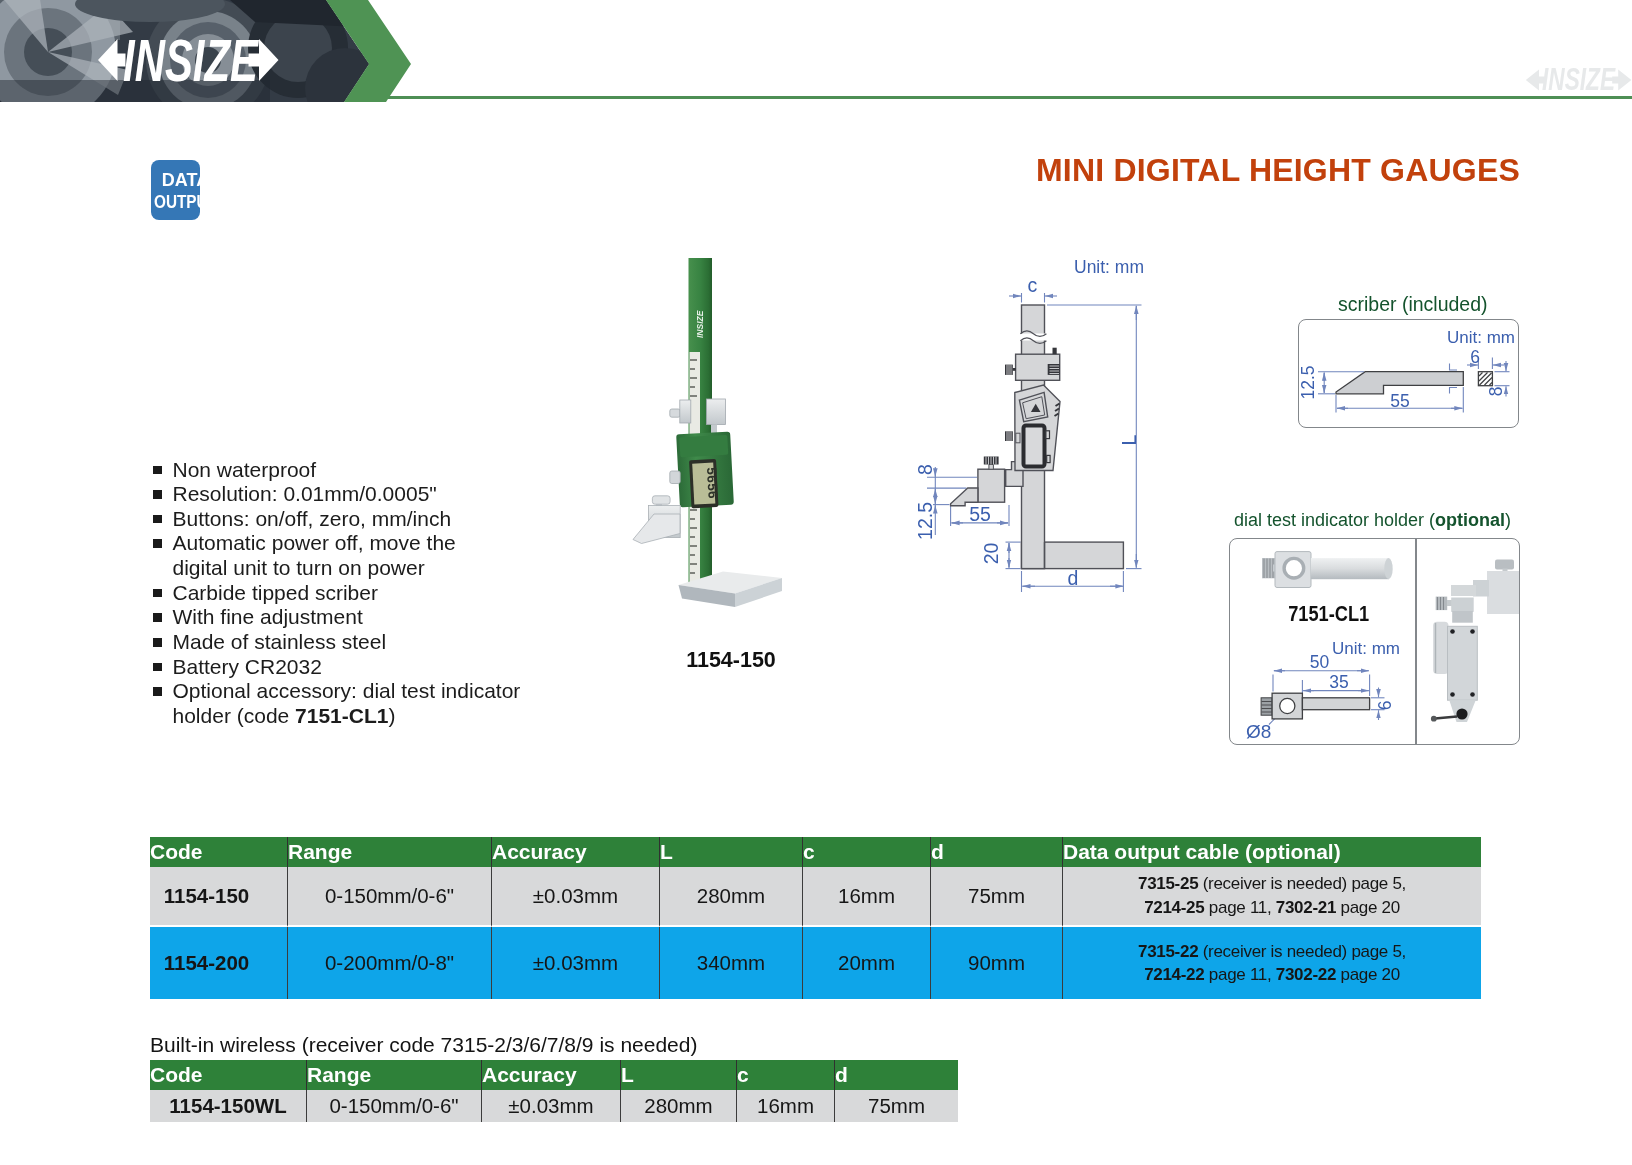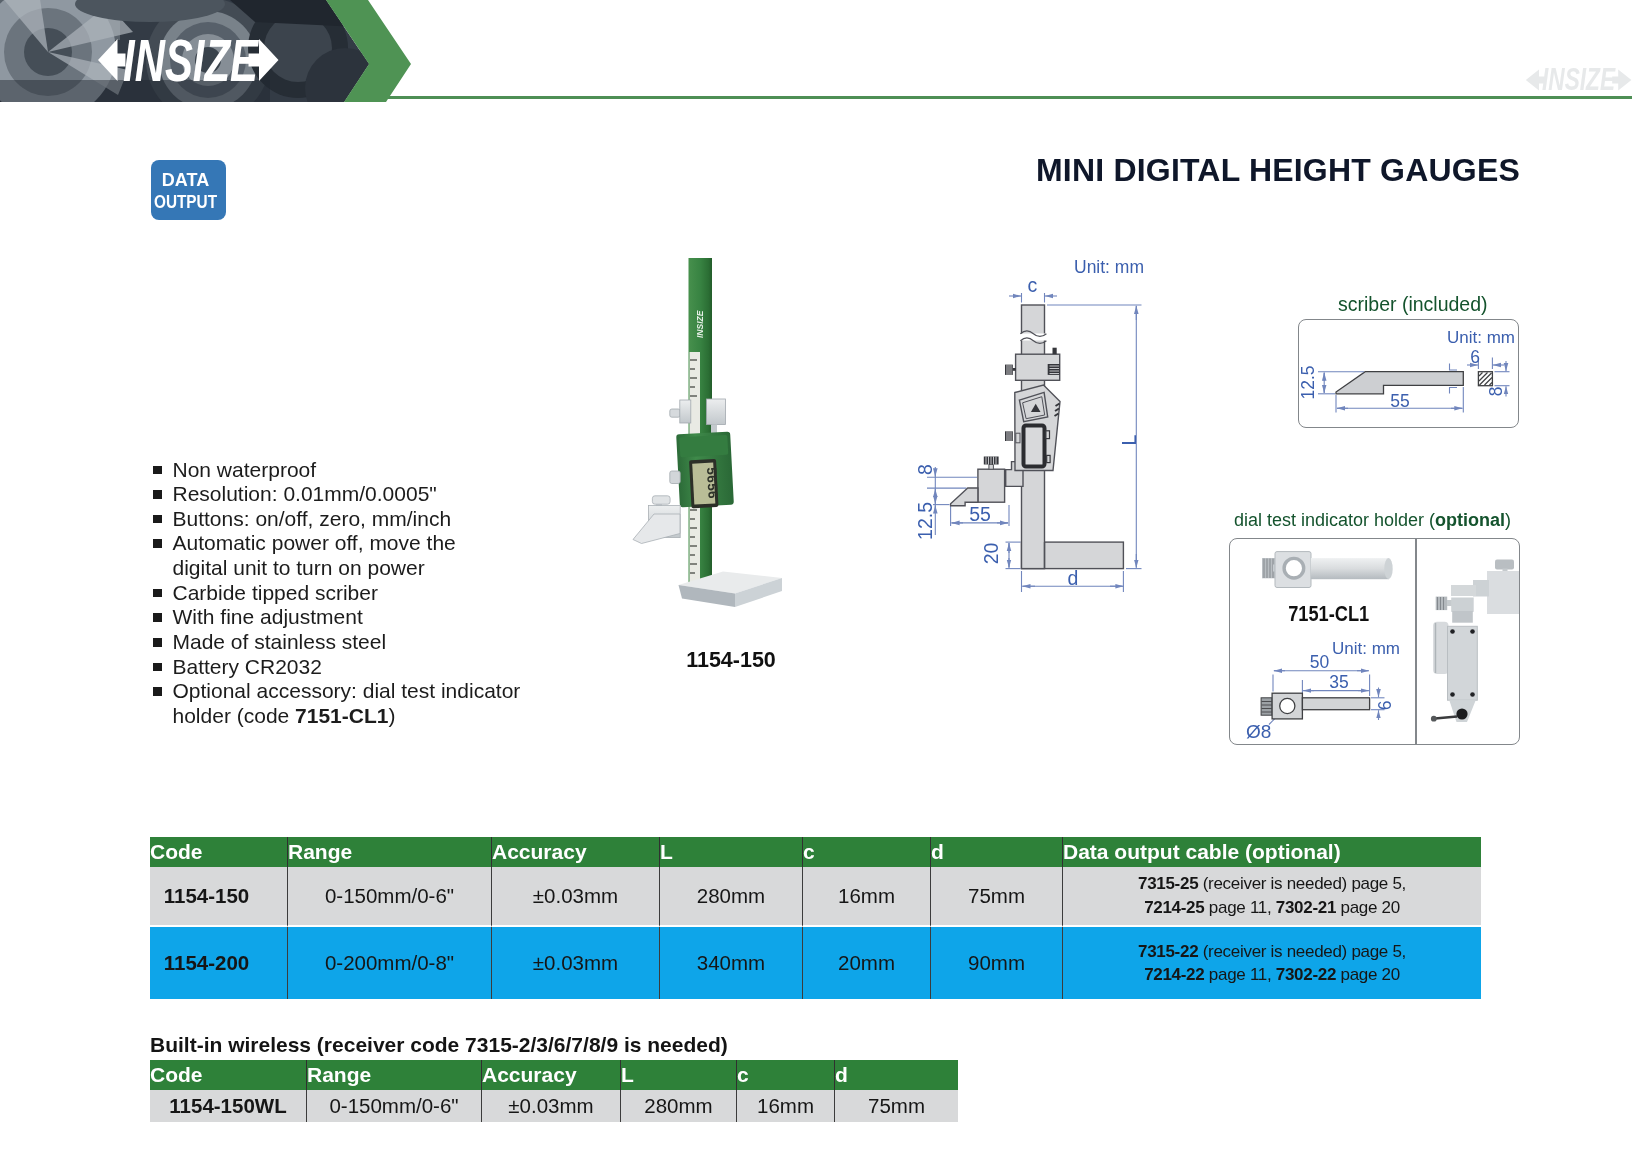--- a/index.html
+++ b/index.html
@@ -1,21 +1,21 @@
 <!DOCTYPE html>
 <html><head>
 <meta charset="utf-8">
 <style>
 *{margin:0;padding:0;box-sizing:border-box}
 html,body{width:1632px;height:1165px;background:#fff;font-family:"Liberation Sans",sans-serif;overflow:hidden}
 .abs{position:absolute}
 #page{position:relative;width:1632px;height:1165px;overflow:hidden}
 #greenline{position:absolute;left:352px;top:96px;width:1280px;height:3.4px;background:#4e8f55}
-#badge{position:absolute;left:151px;top:160px;width:75px;height:60px;border-radius:8px;background:#3577b6}
-#title{position:absolute;right:112px;top:152px;font-size:32px;font-weight:bold;color:#0f172a;letter-spacing:0.2px;white-space:nowrap}
+#badge{position:absolute;left:151px;top:160px;width:49px;height:60px;border-radius:8px;background:#3577b6}
+#title{position:absolute;right:112px;top:152px;font-size:32px;font-weight:bold;color:#c2410c;letter-spacing:0.2px;white-space:nowrap}
 #feats{position:absolute;left:152px;top:457.5px;color:#1c1c1c}
 .fi{position:relative;padding-left:20.5px;font-size:21px;line-height:24.65px;white-space:nowrap}
 .fi::before{content:"";position:absolute;left:1px;top:8px;width:8.5px;height:8.5px;background:#1a1a1a}
 #plabel{position:absolute;left:685px;top:648px;width:92px;text-align:center;font-size:21.5px;font-weight:bold;color:#111}
 .boxtitle{position:absolute;font-size:19.5px;color:#14532d;white-space:nowrap}
 .gbox{position:absolute;border:1.5px solid #83878b;border-radius:8px;background:#fff}
 table.t{position:absolute;border-collapse:separate;border-spacing:0;table-layout:fixed}
 .t th{background:#2e8139;color:#fff;font-weight:bold;font-size:21px;border-right:1.4px solid #303030;text-align:left;vertical-align:middle;padding:0}
 .t th.last{border-right:none}
 .t td{font-size:20.5px;color:#161616;text-align:center;vertical-align:middle;border-right:1.4px solid #3c3c3c;padding:0}
@@ -25,21 +25,21 @@
 #mt tr.hr th{height:29.5px}
 #mt tr.r1 td{background:#d8d9da;height:60.5px;border-bottom:2.5px solid #fff}
 #mt td.code{padding-right:24px}
 #mt th.code{padding-right:57px}
 #mt th.range{padding-right:74px}
 #wt th.code{padding-right:76px}
 #wt th.range{padding-right:69px}
 #mt tr.r2 td{background:#0ea5e9;height:72px}
 #wt tr.hr th{height:30px}
 #wt tr.r1 td{background:#d8d9da;height:32px}
-#wtitle{position:absolute;left:150px;top:1033px;font-size:21px;font-weight:bold;color:#141414}
+#wtitle{position:absolute;left:150px;top:1033px;font-size:21px;font-weight:normal;color:#141414}
 .svgabs{position:absolute}
 </style>
 </head>
 <body>
 <div id="page">
 
 <div id="greenline"></div>
 
 <svg class="svgabs" style="left:0;top:0" width="1632" height="102" viewBox="0 0 1632 102">
   <defs>

